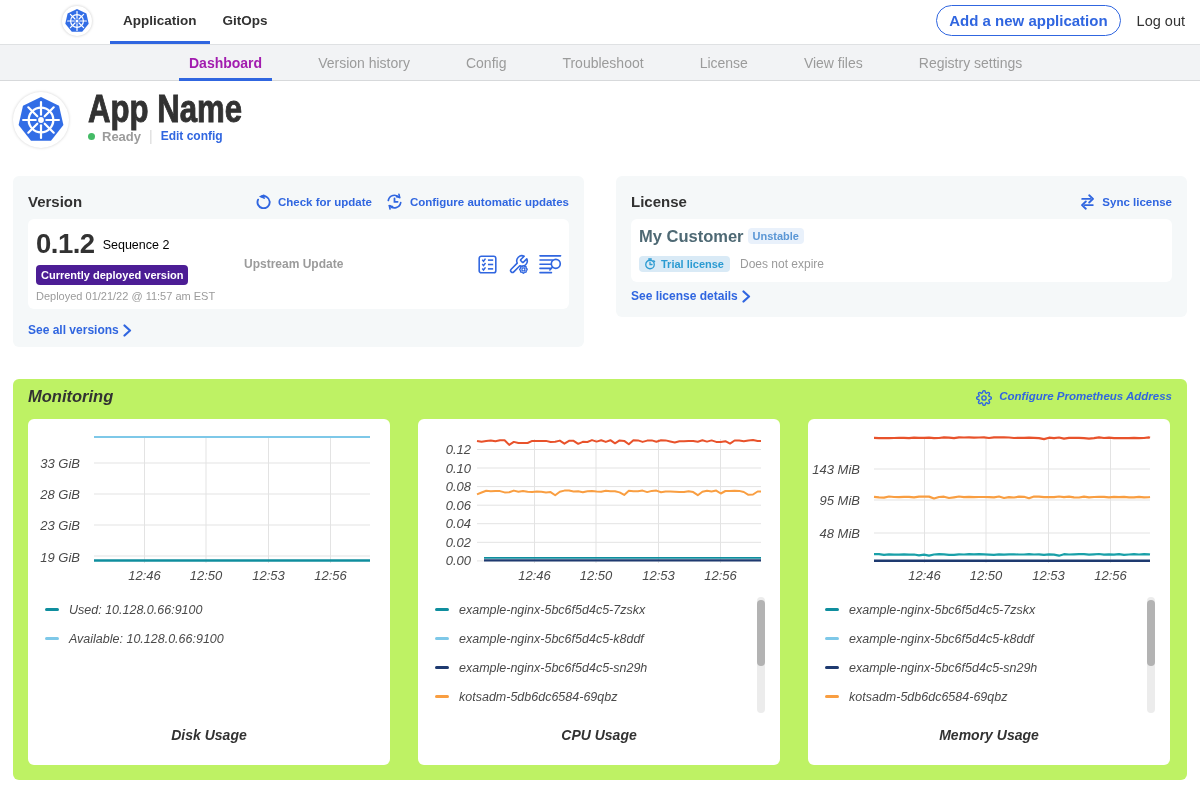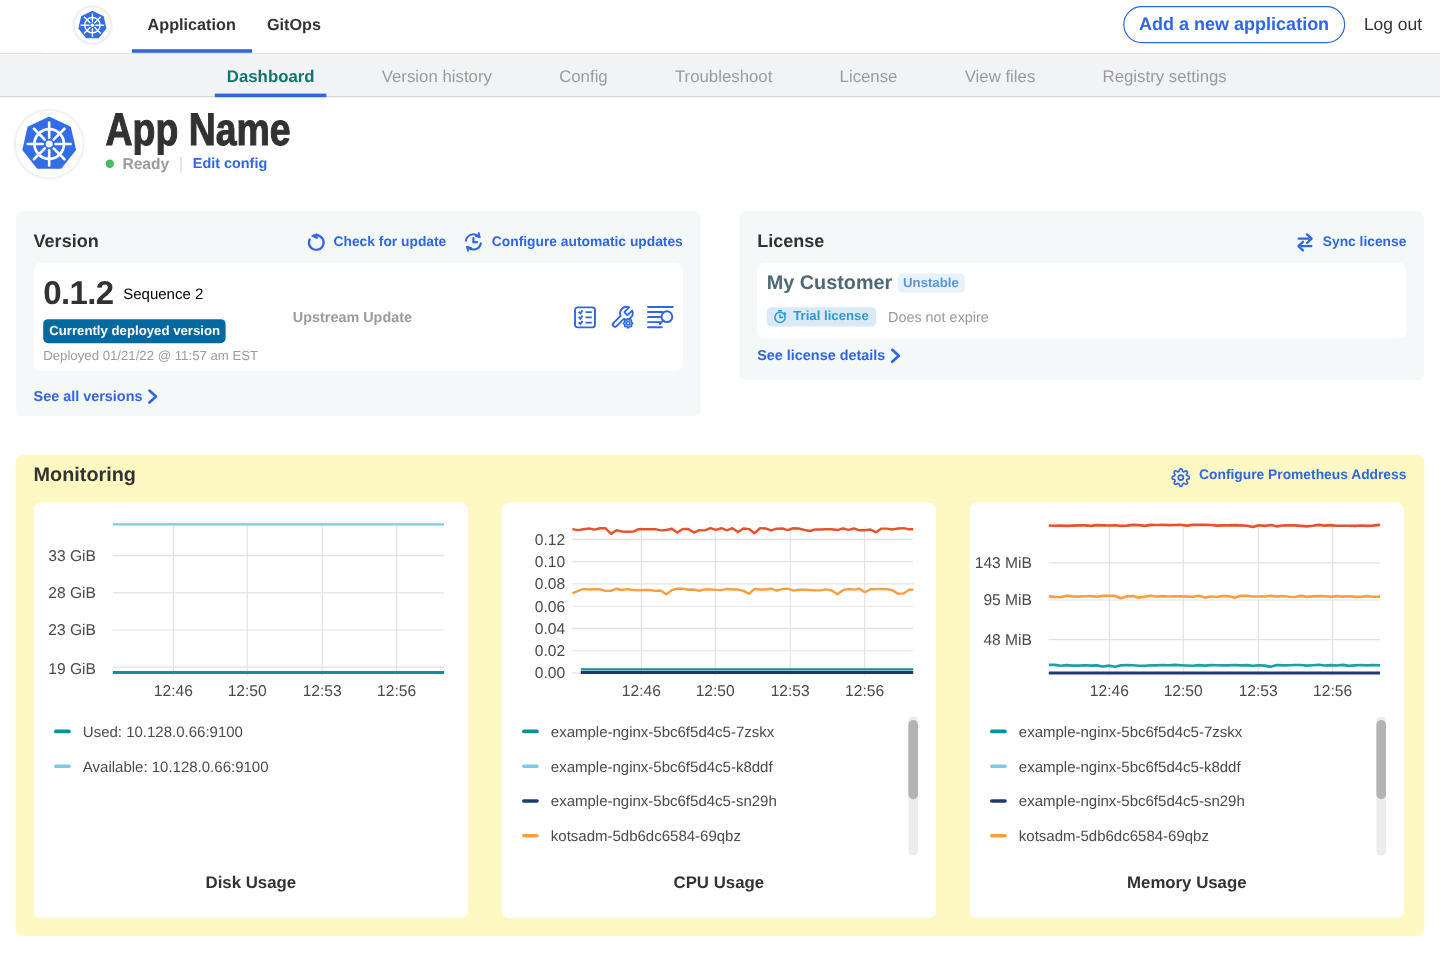--- a/index.html
+++ b/index.html
@@ -6,56 +6,56 @@
 body { font-family:"Liberation Sans", sans-serif; background:#ffffff; width:1200px; }
 .navbar { height:44px; background:#ffffff; display:flex; align-items:stretch; position:relative;margin-left:36px; }
 .k8slogo { position:absolute; left:26px; top:6px; }
 .navtab { font-size:13.5px; font-weight:bold; color:#323232; display:flex; align-items:center; padding:0 13px 4px 13px; position:relative; }
 .navtab.active::after { content:""; position:absolute; left:0; right:0; bottom:0; height:3px; background:#3066e0; }
 .nav-right { position:absolute; right:0; top:0; height:42px; display:flex; align-items:center; }
 .add-app { border:1px solid #3066e0; color:#3066e0; font-weight:bold; font-size:15px; border-radius:16px; padding:0 12px; height:31px; line-height:29px; background:#fff; display:inline-block; position:relative; top:-1px; }
 .logout { color:#323232; font-size:14.5px; margin-left:16px; margin-right:15px; }
 .subnav { height:37px; background:#f2f3f5; border-top:1px solid #dfe1e3; border-bottom:1px solid #d7d9db; display:flex; padding-left:161px; }
 .subtab { font-size:14px; color:#9b9b9b; display:flex; align-items:center; padding:0 10px; margin:0 18px; position:relative; }
-.subtab.active { color:#0f766e; font-weight:bold;text-align:right; }
+.subtab.active { color:#a21caf; font-weight:bold;text-align:right; }
 .subtab.active::after { content:""; position:absolute; left:0; right:0; bottom:-1px; height:3px; background:#3066e0; }
 .apphead { padding:11px 0 0 13px; height:95px; display:flex; }
 .appicon { width:56px; height:56px; border-radius:50%; background:#fff; box-shadow:0 0 3px rgba(0,0,0,0.18); display:flex; align-items:center; justify-content:center; }
 .apptitle { margin-left:19px; }
 .apptitle h1 { font-size:38px; font-weight:bold; color:#323232; line-height:38px; margin-top:-2px; white-space:nowrap; transform:scaleX(0.82); transform-origin:left center; -webkit-text-stroke:0.9px #323232; }
 .appsub { display:flex; align-items:center; margin-top:0px; font-size:13px; }
 .dot { width:7px; height:7px; border-radius:50%; background:#44bb66; margin-right:7px; }
 .ready { color:#9b9b9b; font-weight:bold; }
 .sep { color:#dadada; margin:0 8px; font-size:14px; }
 .editconfig { color:#3066e0; font-weight:bold; font-size:12px; }
 .cards { display:flex; padding:0 13px; gap:32px; }
 .card { background:#f5f8f9; border-radius:6px; width:572px; padding:15px 15px 14px 15px; }
 .cardhead { display:flex; align-items:center; height:21px; margin-bottom:7px; }
 .cardtitle { font-size:15px; font-weight:bold; color:#323232; flex:1; }
 .hlink { display:flex; align-items:center; color:#3066e0; font-size:11.5px; font-weight:bold; }
 .hlink svg { margin-right:7px; }
 .whitebox { background:#ffffff; border-radius:6px; }
 .vbox { height:90px; padding:12px 8px; display:flex; position:relative; }
 .vnum { font-size:27.5px; font-weight:bold; color:#323232; letter-spacing:-0.5px; line-height:26px; }
 .vseq { font-size:12.5px; color:#000000; margin-left:8px; position:relative; top:-4px; }
-.greenpill { display:inline-block; background:#0369a1; color:#fff; font-size:11px; font-weight:bold; border-radius:4px; padding:4px 5px; margin-top:8px; }
+.greenpill { display:inline-block; background:#4c1d95; color:#fff; font-size:11px; font-weight:bold; border-radius:4px; padding:4px 5px; margin-top:8px; }
 .deployed { font-size:11px; color:#9b9b9b; margin-top:5px; }
 .upstream { position:absolute; left:216px; top:38px; font-size:12px; font-weight:bold; color:#9b9b9b; }
 .vicons { position:absolute; right:7px; top:35px; display:flex; gap:10px; }
 .seeall { display:flex; align-items:center; margin-top:14px; color:#3066e0; font-size:12px; font-weight:bold; }
 .chev { margin-left:4px; display:flex; }
 .lbox { height:63px; padding:6px 8px; }
 .lrow1 { display:flex; align-items:center; height:22px; }
 .custname { font-size:16.5px; font-weight:bold; color:#4e6974; }
 .chanpill { background:#e9f1fb; color:#5a96d5; font-size:11px; font-weight:bold; border-radius:4px; padding:2px 5px; margin-left:4px; }
 .lrow2 { display:flex; align-items:center; margin-top:9px; }
 .trialpill { background:#d9eaf6; color:#2b9bd2; font-size:11px; font-weight:bold; border-radius:4px; padding:2px 6px 2px 5px; display:flex; align-items:center; height:16px; }
 .trialpill svg { margin-right:5px; }
 .noexpire { color:#9b9b9b; font-size:12px; margin-left:10px; }
-.monitor { margin:32px 13px 0 13px; background:#fef9c3; border-radius:6px; padding:3px 15px 15px 15px; height:401px; }
+.monitor { margin:32px 13px 0 13px; background:#bef264; border-radius:6px; padding:3px 15px 15px 15px; height:401px;font-style:italic; }
 .monhead { display:flex; align-items:center; height:28px; margin-bottom:9px; } .monhead .hlink svg { margin-top:3px; }
 .montitle { font-size:16.5px; font-weight:bold; color:#323232; flex:1; }
 .charts { display:flex; gap:28px; }
 .chart { background:#ffffff; border-radius:6px; width:362px; height:346px; position:relative; }
 .legend { padding:8px 0 0 17px; }
 .legitem { display:flex; align-items:center; height:29px; }
 .dash { width:14px; height:3px; border-radius:2px; margin-right:10px; flex:none; }
 .legtext { font-size:12.5px; color:#4a4a4a; }
 .chtitle { position:absolute; bottom:22px; left:0; right:0; text-align:center; font-size:14px; font-weight:bold; color:#323232; }
 .scroll { position:absolute; right:15px; top:178px; width:8px; height:116px; background:#ececec; border-radius:4px; }

